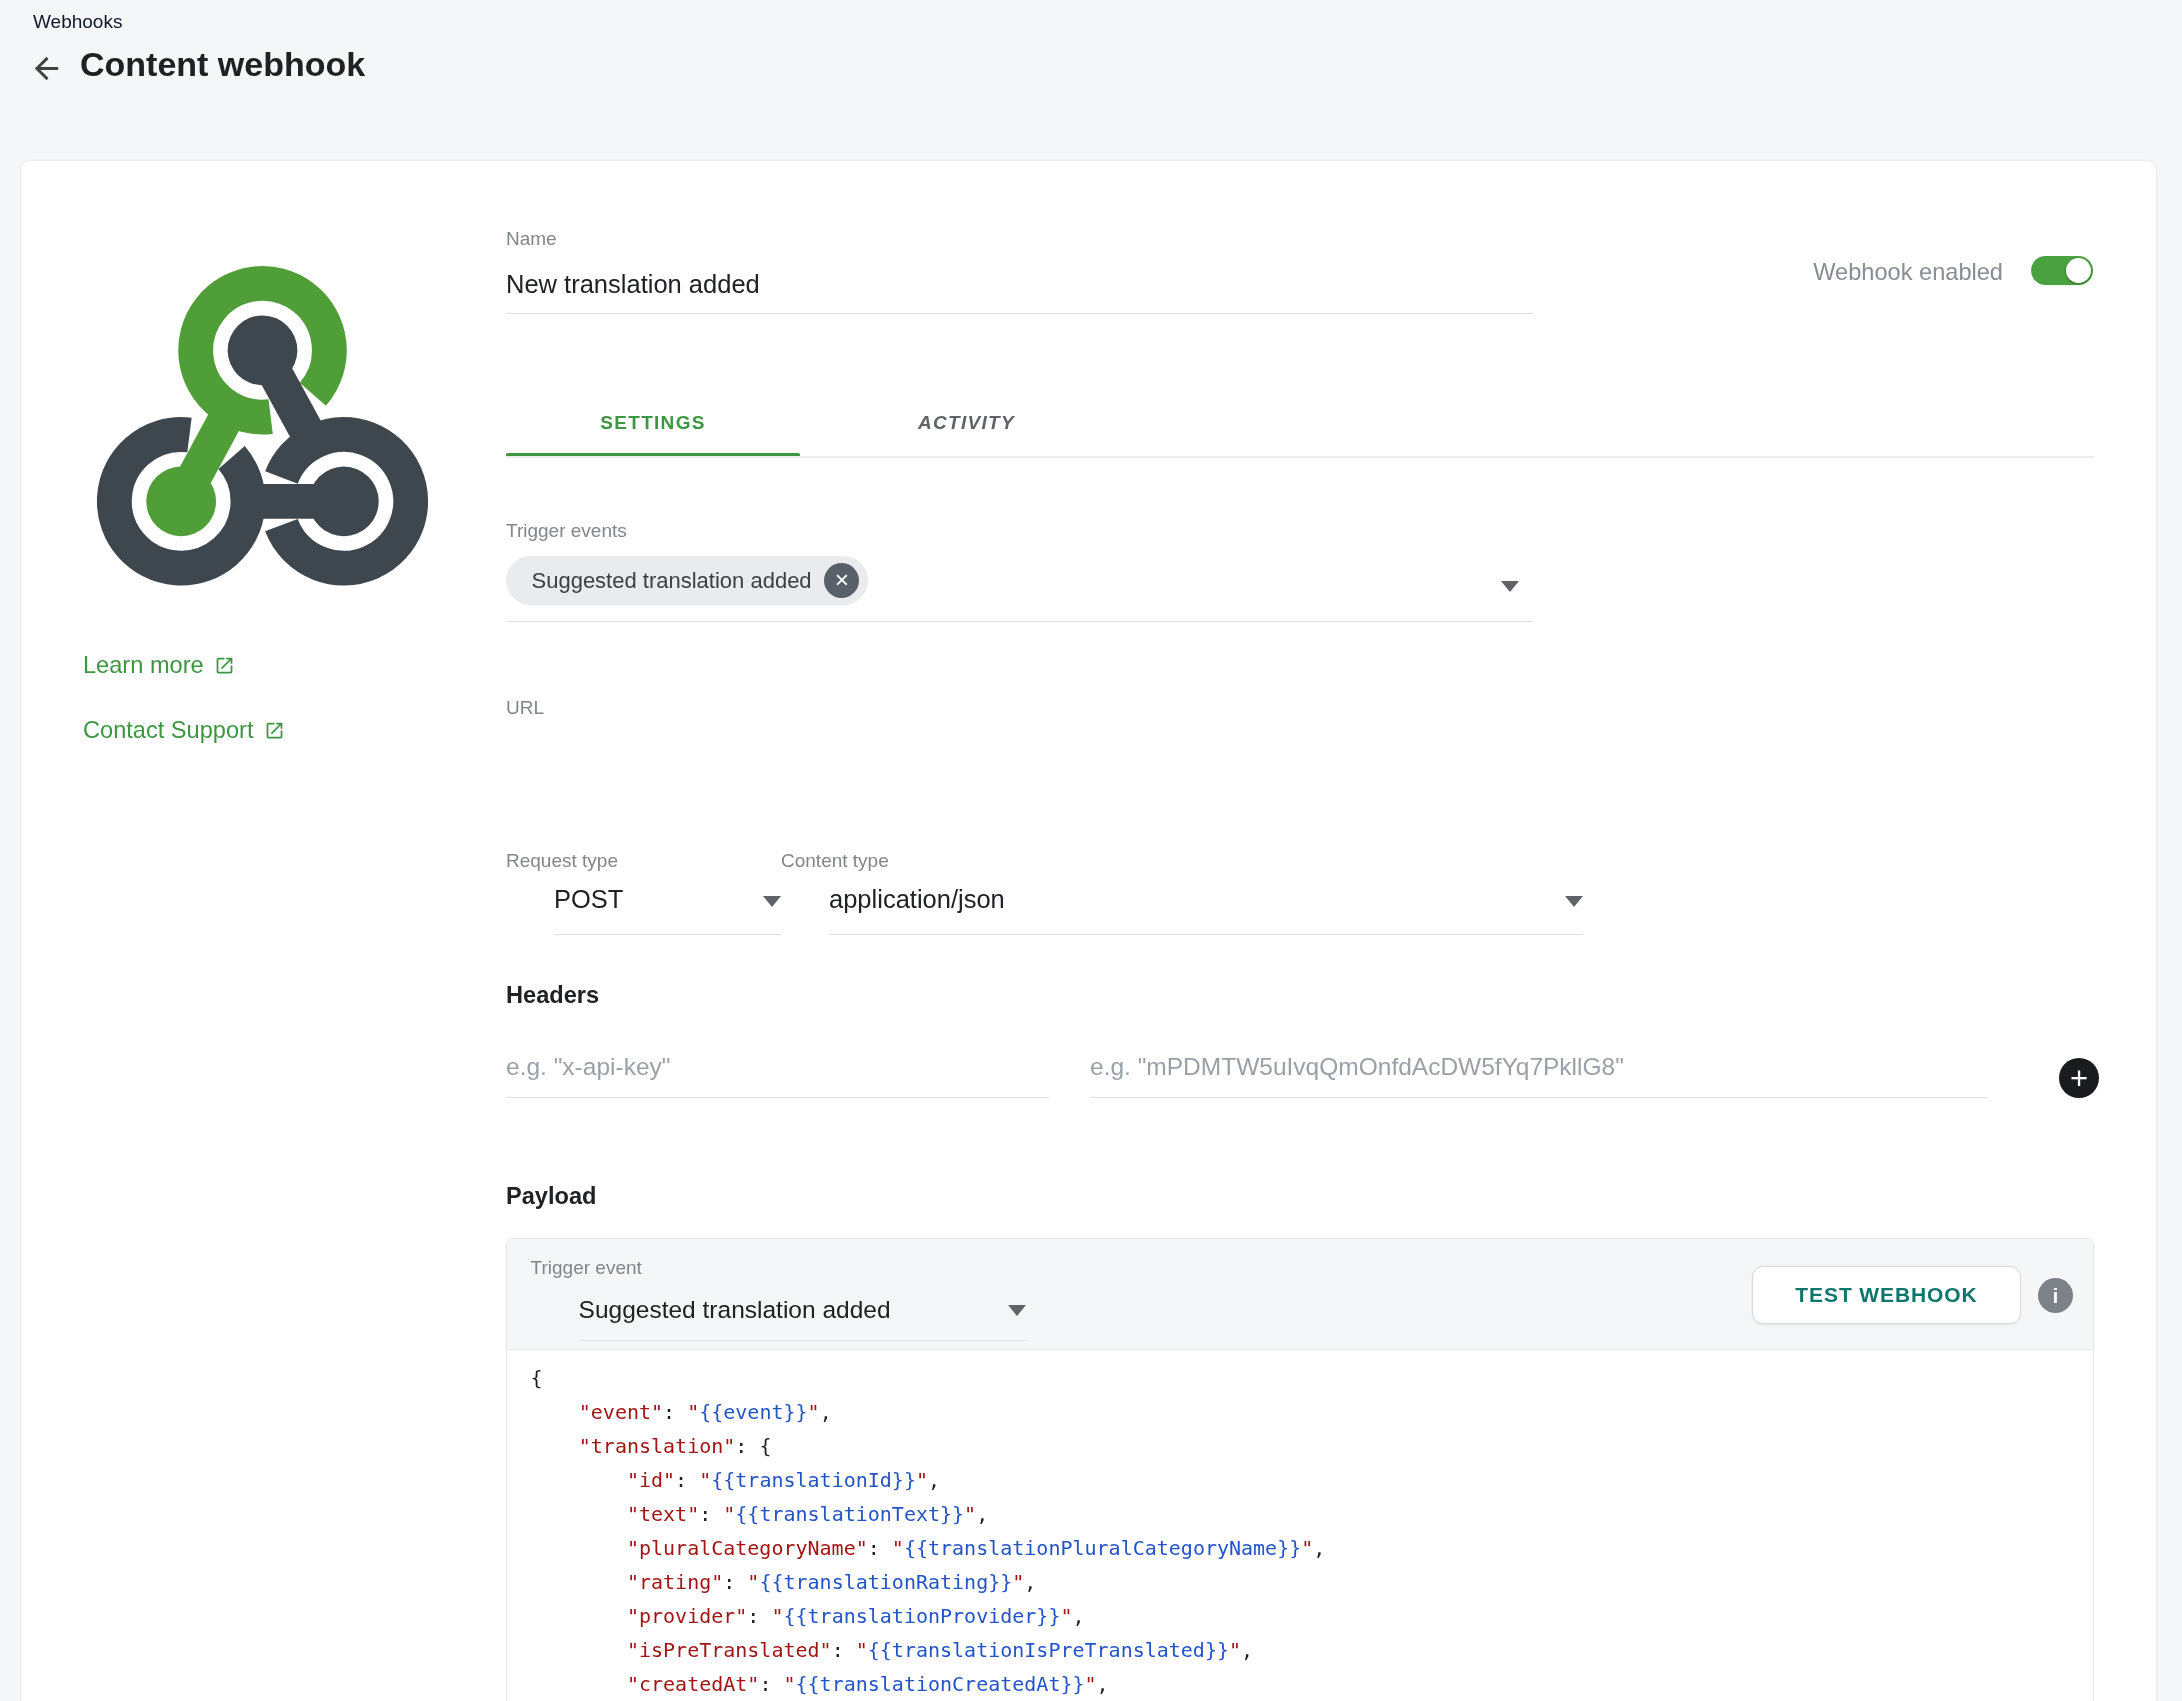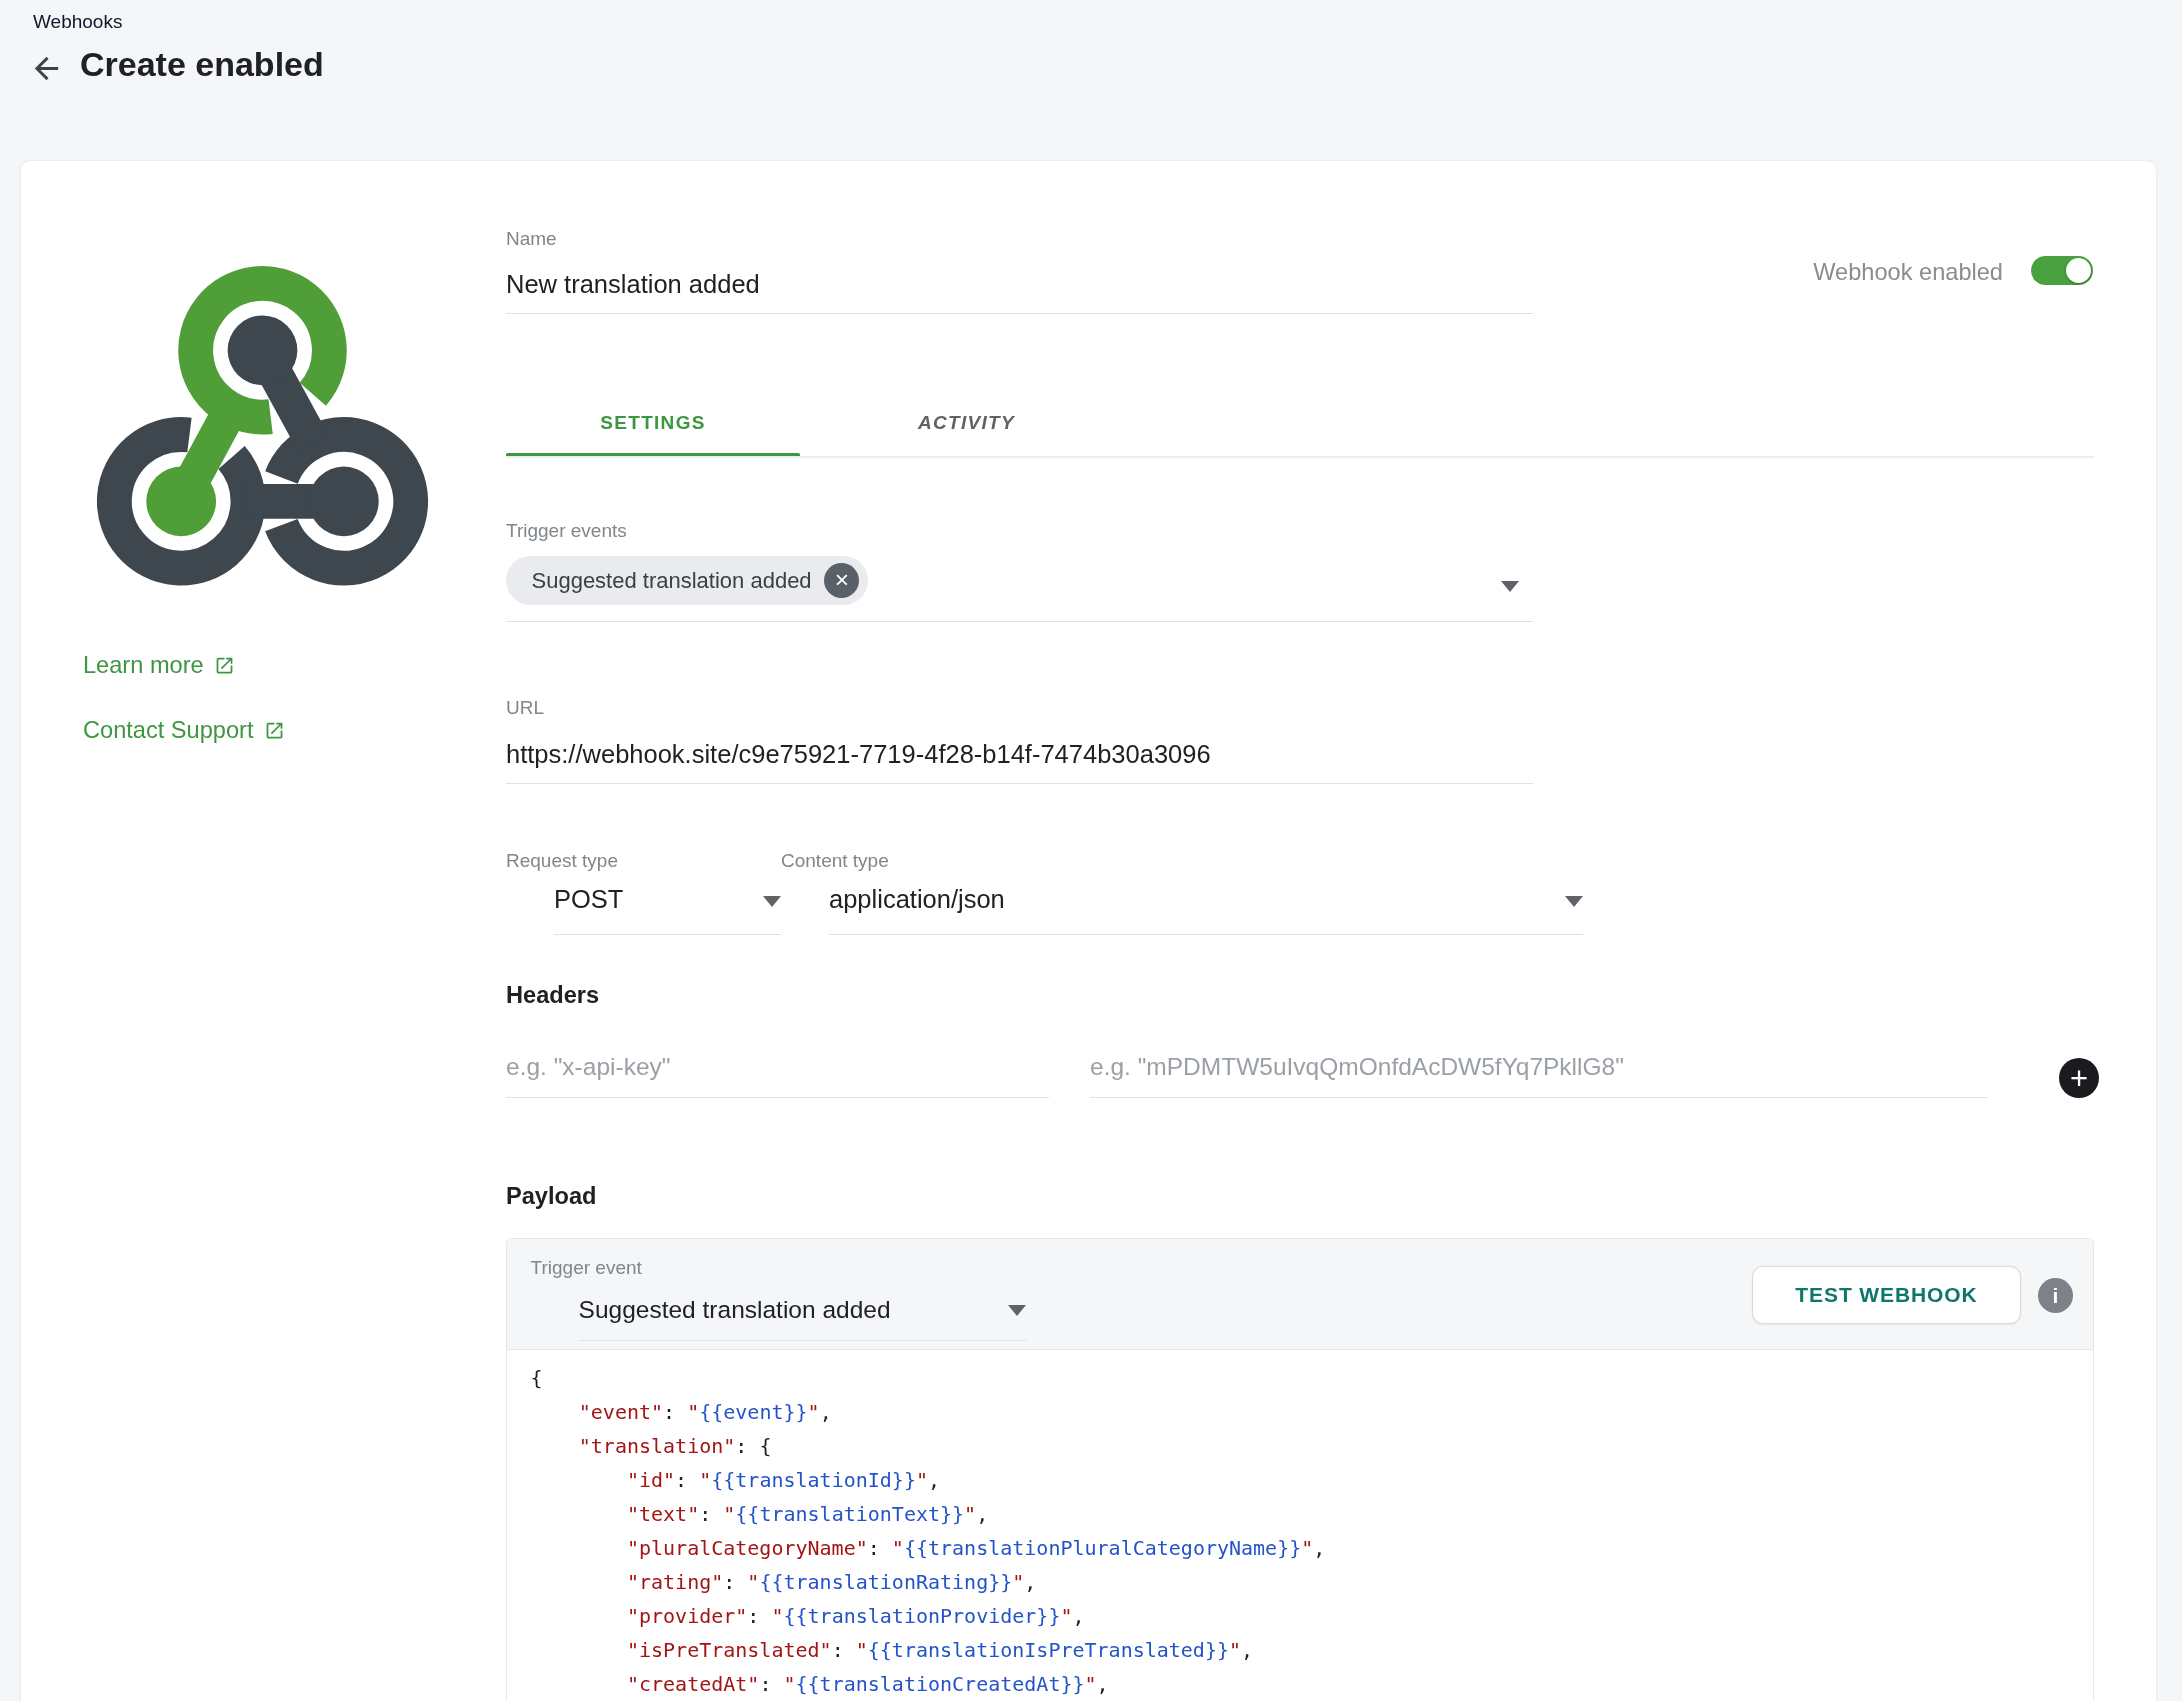--- a/index.html
+++ b/index.html
@@ -124,21 +124,21 @@
 </head>
 <body>
 
 <div class="abs breadcrumb">Webhooks</div>
 
 <div class="abs back-btn clickable">
   <svg width="35" height="35" viewBox="0 0 24 24">
     <path fill="#3f4346" d="M20 11H7.83l5.59-5.59L12 4l-8 8 8 8 1.41-1.41L7.83 13H20v-2z"></path>
   </svg>
 </div>
-<h1 class="abs page-title">Create enabled</h1>
+<h1 class="abs page-title">Content webhook</h1>
 
 <div class="abs card">
 
   <svg class="abs logo" width="355" height="366" viewBox="0 0 244 252" fill="none">
     <circle class="lg-ring-green" cx="122" cy="78" r="46" stroke-width="24" stroke-dasharray="255 34" transform="rotate(83 122 78)"></circle>
     <circle class="lg-ring-dark" cx="66" cy="182" r="46" stroke-width="24" stroke-dasharray="255 34" transform="rotate(319 66 182)"></circle>
     <circle class="lg-ring-dark" cx="178" cy="182" r="46" stroke-width="24" stroke-dasharray="255 34" transform="rotate(201 178 182)"></circle>
     <line class="lg-line-green" x1="100" y1="119" x2="66" y2="182" stroke-width="24"></line>
     <line class="lg-line-dark" x1="112" y1="182" x2="178" y2="182" stroke-width="24"></line>
     <line class="lg-line-dark" x1="122" y1="78" x2="157" y2="142" stroke-width="24"></line>
@@ -174,21 +174,20 @@
 
   <div class="abs f-label trigger-label">Trigger events</div>
   <div class="abs chip clickable">
     <span class="chip-label">Suggested translation added</span>
     <span class="chip-x clickable">×</span>
   </div>
   <div class="abs caret trigger-caret"></div>
   <div class="abs underline trigger-underline"></div>
 
   <div class="abs f-label url-label">URL</div>
-  <input class="abs text-input url-input" value="https://webhook.site/c9e75921-7719-4f28-b14f-7474b30a3096" style="">
 
   <div class="abs f-label req-label">Request type</div>
   <div class="abs select req-select clickable">
     <span class="sel-value">POST</span>
     <span class="caret"></span>
   </div>
   <div class="abs f-label content-label">Content type</div>
   <div class="abs select content-select clickable">
     <span class="sel-value">application/json</span>
     <span class="caret"></span>

